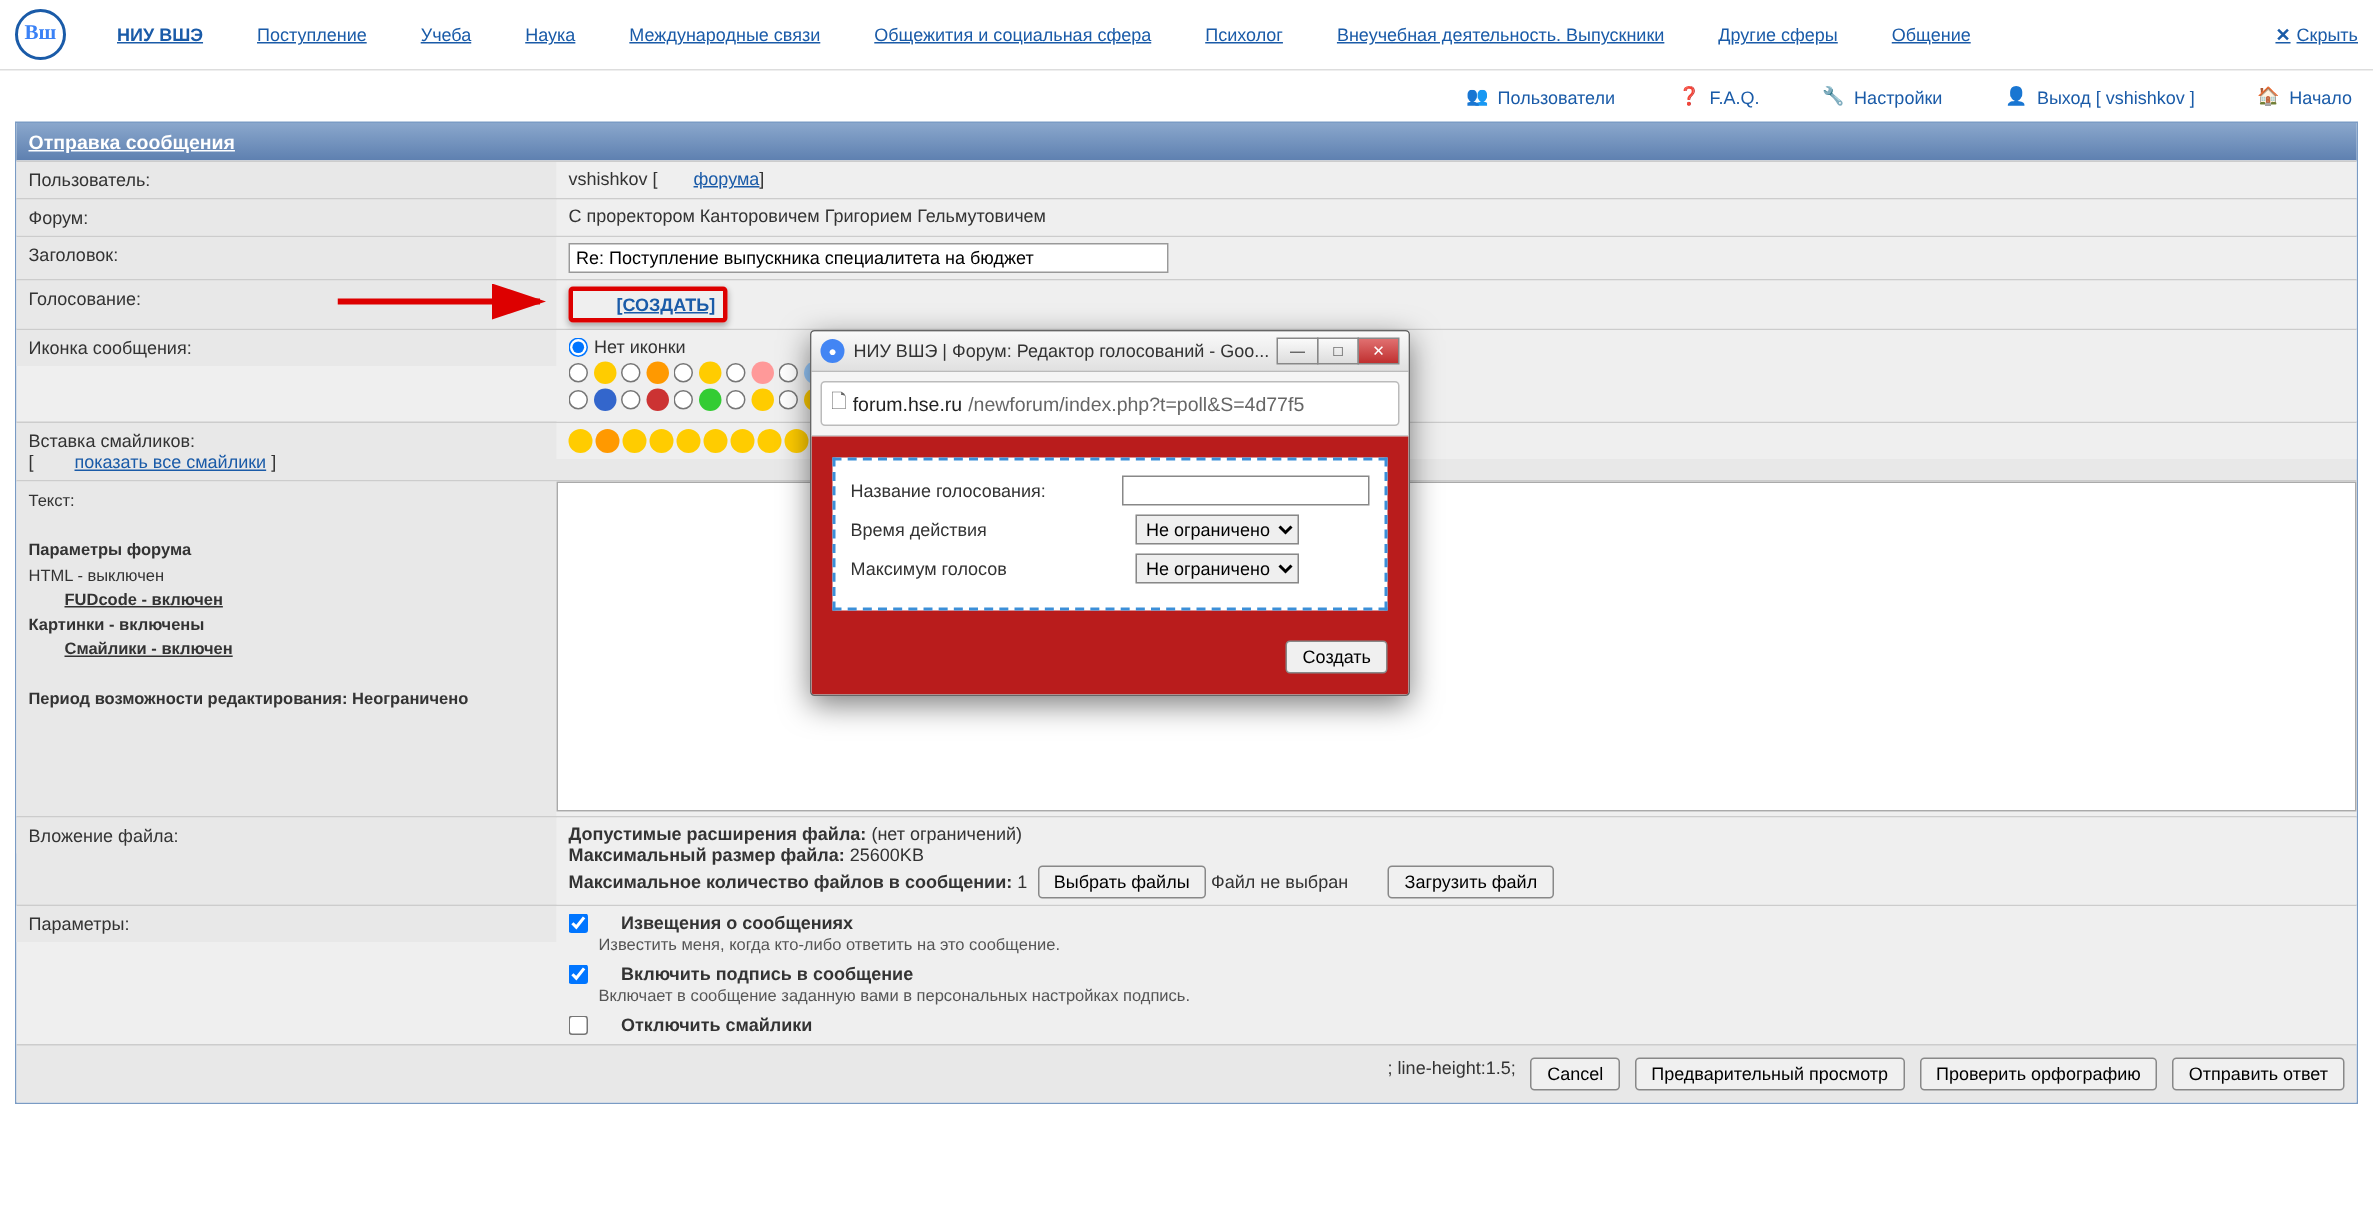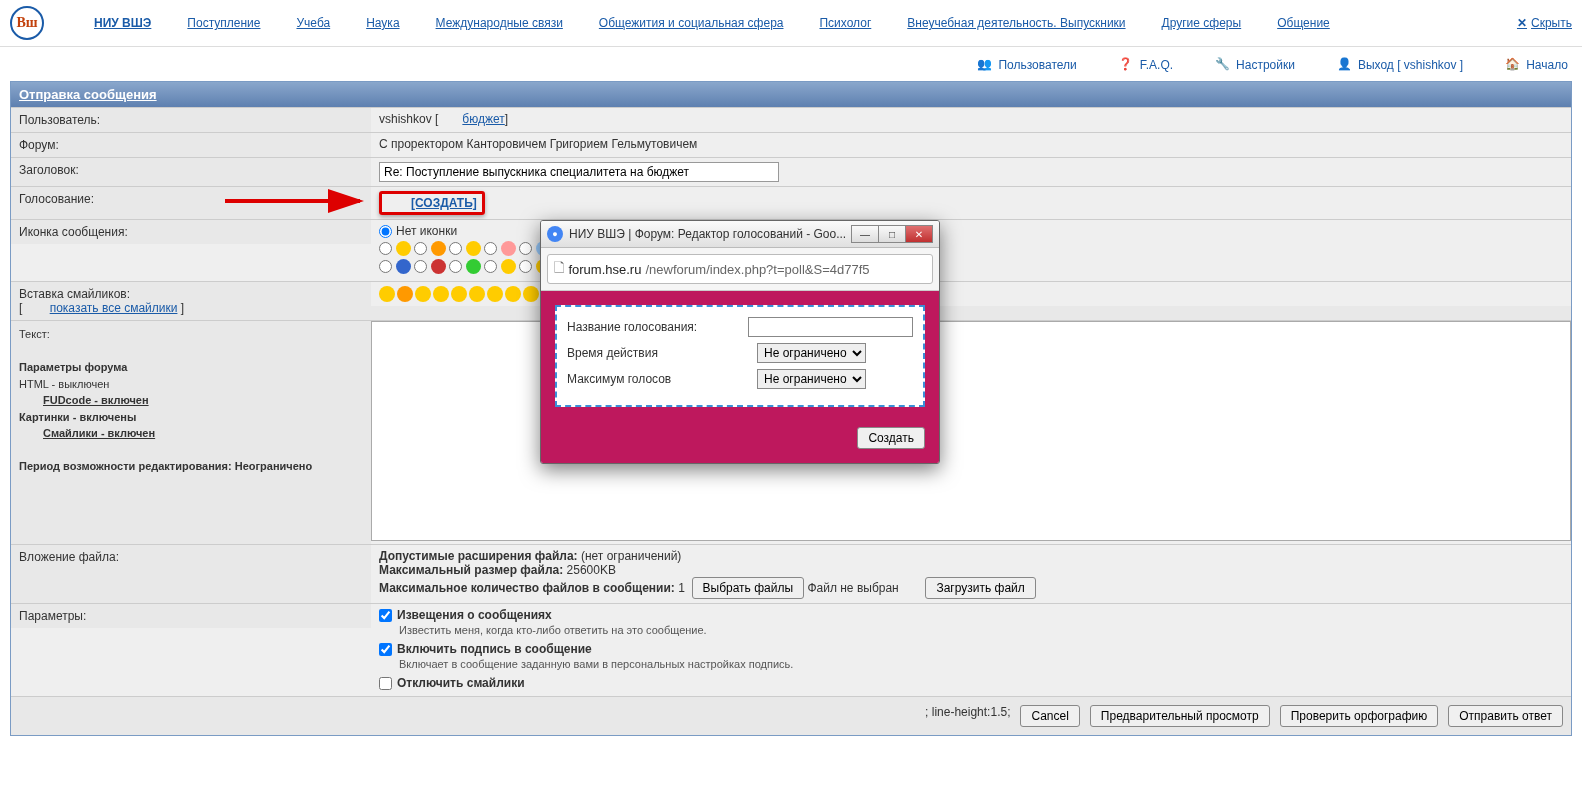--- a/index.html
+++ b/index.html
@@ -1,20 +1,20 @@
 <!DOCTYPE html>
 <html><head>
 <meta charset="utf-8">
 <style>
 * { box-sizing: border-box; margin: 0; padding: 0; }
 body { font-family: Verdana, Arial, sans-serif; font-size: 12px; color: #333; background: #fff; width: 1582px; position: relative; }
 a { color: #1a5ba8; text-decoration: underline; padding-left: 24px; }
 
 .top-bar { display: flex; align-items: center; padding: 6px 10px; border-bottom: 1px solid #ddd; }
-.logo-circle { width: 34px; height: 34px; border-radius: 50%; border: 2px solid #1a5ba8; display: flex; align-items: center; justify-content: center; color: #c2410c; font-weight: bold; font-size: 14px; margin-right: 26px; font-family: Georgia, serif; text-align: center; }
+.logo-circle { width: 34px; height: 34px; border-radius: 50%; border: 2px solid #1a5ba8; display: flex; align-items: center; justify-content: center; color: #3b82f6; font-weight: bold; font-size: 14px; margin-right: 10px; font-family: Georgia, serif; text-align: center; }
 .top-nav { display: flex; gap: 12px; flex: 1; }
 .top-nav a { font-size: 12px; color: #1a5ba8; }
 .top-nav a.bold { font-weight: bold; text-decoration: underline; }
 .hide-link { color: #1a5ba8; font-size: 12px; display: flex; align-items: center; gap: 4px; }
 .hide-x { color: #1a5ba8; font-weight: bold; }
 
 .util-bar { display: flex; justify-content: flex-end; gap: 18px; padding: 10px 14px 8px 14px; }
 .util-bar a { display: flex; align-items: center; gap: 5px; font-size: 12px; color: #1a5ba8; text-decoration: none; }
 .util-icon { width: 16px; height: 16px; display: inline-block; }
 
@@ -42,36 +42,36 @@
 .text-area-cell { padding: 0; }
 textarea.msg-text { width: 100%; height: 220px; border: 1px solid #aaa; padding: 4px; font-family: inherit; font-size: 12px; resize: none; }
 
 .params-block { font-size: 11px; line-height: 1.5; }
 .params-block b { font-weight: bold; }
 .params-block a { color: #333; font-weight: bold; }
 
 .file-row button, .btn { background: #f0f0f0; border: 1px solid #888; border-radius: 3px; padding: 3px 10px; font-size: 12px; cursor: pointer; }
 .btn-row { display: flex; justify-content: flex-end; gap: 10px; padding: 8px; background: #e8e8e8; border-top: 1px solid #ccc; }
 
-.checkbox-row { display: flex; align-items: center; gap: 5px; margin-bottom: 2px; }
+.checkbox-row { display: flex; align-items: center; gap: 22px; margin-bottom: 2px; }
 .check-desc { font-size: 11px; color: #555; margin-left: 20px; margin-bottom: 6px; }
 
 .popup-window { position: absolute; left: 540px; top: 220px; width: 400px; background: #fff; border: 1px solid #666; box-shadow: 0 6px 20px rgba(0,0,0,0.5); border-radius: 3px; overflow: hidden; z-index: 100; }
 .popup-titlebar { background: linear-gradient(#fafafa, #e0e0e0); display: flex; align-items: center; padding: 4px 6px; border-bottom: 1px solid #bbb; font-size: 12px; }
 .popup-titlebar .favicon { width: 16px; height: 16px; border-radius: 50%; background: #4285f4; margin-right: 6px; display: flex; align-items: center; justify-content: center; color: #fff; font-size: 9px; }
 .popup-title { flex: 1; color: #333; }
 .win-btns { display: flex; }
 .win-btn { width: 28px; height: 18px; border: 1px solid #888; margin-left: -1px; display: flex; align-items: center; justify-content: center; font-size: 10px; background: linear-gradient(#fafafa,#ddd); }
 .win-btn.close { background: linear-gradient(#e07070,#c03030); color: #fff; }
 
 .popup-urlbar { padding: 6px; border-bottom: 1px solid #ccc; background: #f5f5f5; display: flex; align-items: center; }
 .popup-urlbar .url-box { flex: 1; border: 1px solid #bbb; border-radius: 3px; padding: 3px 6px; font-size: 13px; color: #666; background: #fff; display: flex; align-items: center; gap: 4px; }
 .url-host { color: #222; }
 
-.popup-body { padding: 14px; background: #be185d; }
+.popup-body { padding: 14px; background: #b91c1c; }
 .poll-form-box { border: 2px dashed #3b8fd8; padding: 10px; background: #fff; margin-bottom: 20px; }
 .poll-row { display: flex; align-items: center; margin-bottom: 6px; gap: 10px; }
 .poll-row label { width: 180px; font-size: 12px; }
 .poll-row input[type=text] { flex: 1; border: 1px solid #888; padding: 2px 4px; font-size: 12px; }
 .poll-row select { border: 1px solid #888; padding: 1px 2px; font-size: 12px; }
 .create-poll-highlight { border: 3px solid #d00; padding: 3px; border-radius: 4px; box-shadow: 0 2px 5px rgba(0,0,0,0.3); display: inline-block; }
 .popup-create-btn-row { text-align: right; }
 
 .red-arrow { position: absolute; z-index: 50; pointer-events: none; }
 </style>
@@ -121,21 +121,21 @@
     </a>
 </div>
 
 <div class="main-table">
   <div class="section-header">Отправка сообщения</div>
 
   <div class="form-row">
     <div class="form-label">Пользователь:</div>
     <div class="form-value">
       <span>vshishkov</span>
-      [<a href="#">бюджет</a>]
+      [<a href="#">форума</a>]
     </div>
   </div>
 
   <div class="form-row">
     <div class="form-label">Форум:</div>
     <div class="form-value">С проректором Канторовичем Григорием Гельмутовичем</div>
   </div>
 
   <div class="form-row">
     <div class="form-label">Заголовок:</div>

